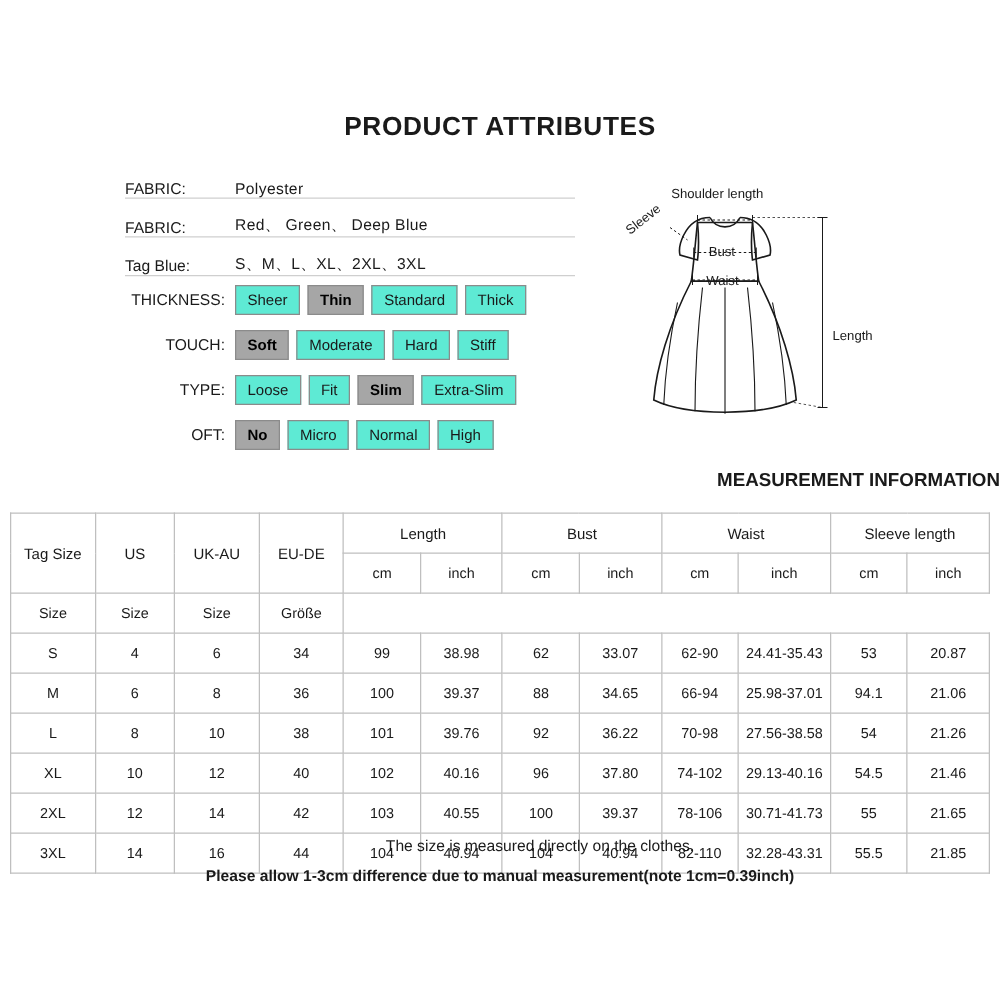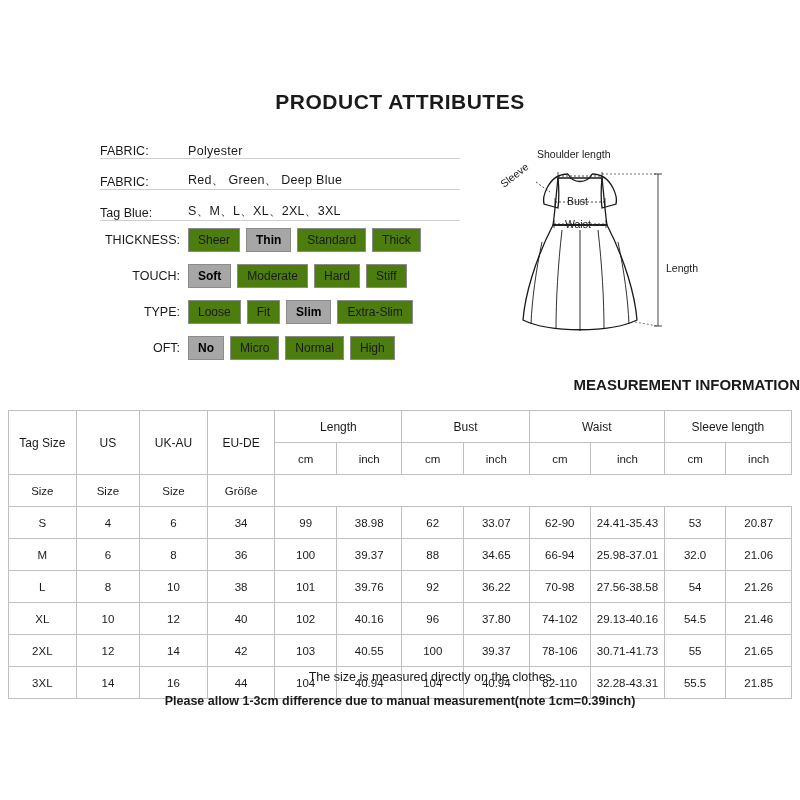--- a/index.html
+++ b/index.html
@@ -64,21 +64,21 @@
     display: flex;
     align-items: center;
     height: 34px;
     margin-top: 2px;
   }
   .opt {
     border: 1px solid #8b8b8b;
     font-size: 12px;
     padding: 4px 9px;
     margin-right: 6px;
-    background: #4d7c0f;
+    background: #5eead4;
     line-height: 14px;
     white-space: nowrap;
   }
   .opt.selected {
     background: #a6a6a6;
     color: #000;
     border-color: #8b8b8b;
     font-weight: bold;
   }
 
@@ -305,21 +305,21 @@
         <td>M</td>
         <td>6</td>
         <td>8</td>
         <td>36</td>
         <td>100</td>
         <td>39.37</td>
         <td>88</td>
         <td>34.65</td>
         <td>66-94</td>
         <td>25.98-37.01</td>
-        <td>32.0</td>
+        <td>94.1</td>
         <td>21.06</td>
       </tr>
       <tr>
         <td>L</td>
         <td>8</td>
         <td>10</td>
         <td>38</td>
         <td>101</td>
         <td>39.76</td>
         <td>92</td>

